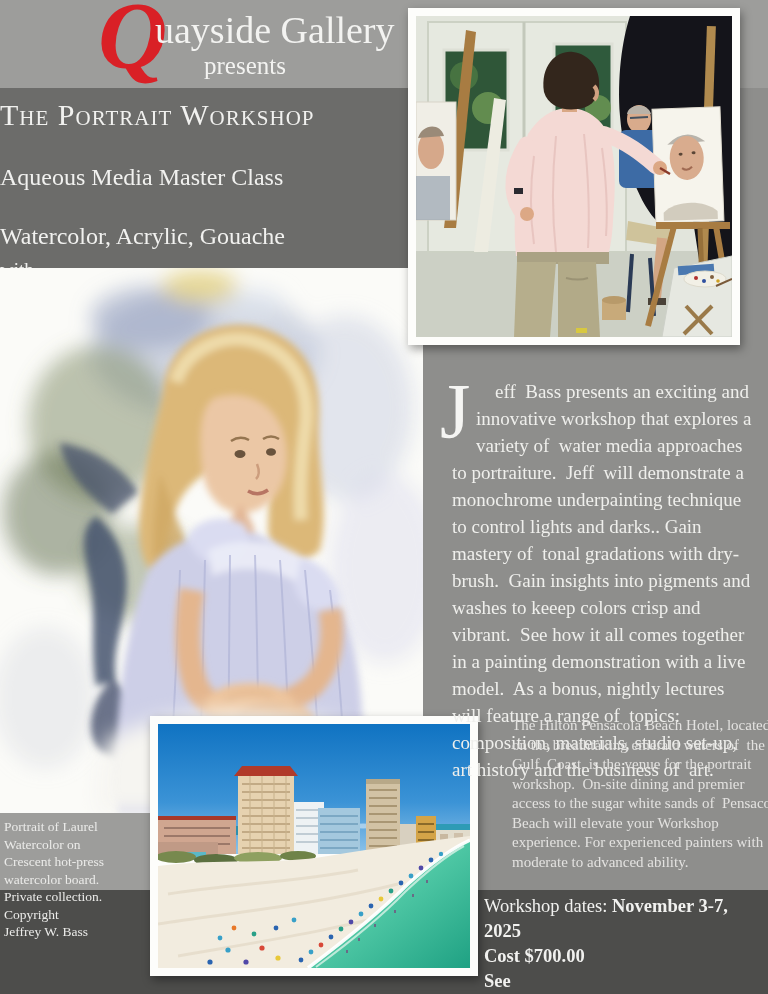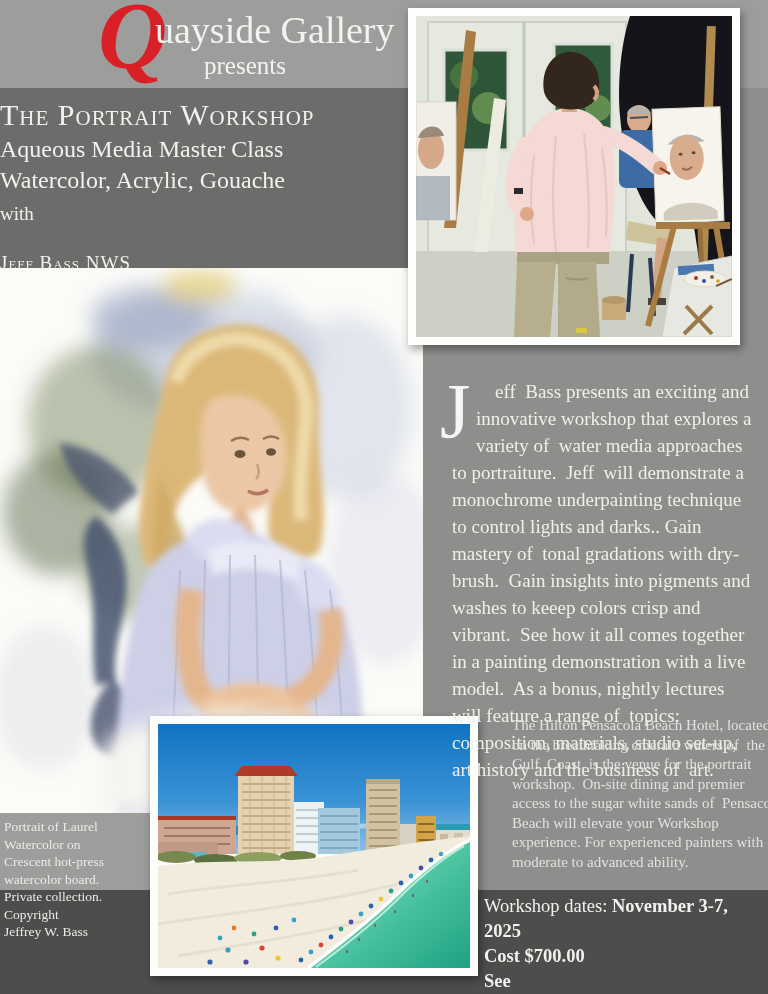--- a/index.html
+++ b/index.html
@@ -18,21 +18,21 @@
   .band-bottom{left:0;top:890px;width:768px;height:104px;background:#4d4d4b;}
 
   
   .logo-q{left:98px;top:-12px;font-size:96px;line-height:96px;font-style:italic;color:#d92026;font-weight:bold;}
   .logo-rest{left:155px;top:10px;font-size:38px;line-height:40px;color:#f3f3f1;}
   .logo-presents{left:204px;top:52px;font-size:25px;color:#f3f3f1;}
 
   
   .title-inner{left:0;top:96px;width:408px;text-align:left;color:#f1f1ef;}
   .t1{font-size:30px;font-variant:small-caps;letter-spacing:1px;line-height:38px;}
-  .t2,.t3{font-size:24px;line-height:31px;}
+  .t2,.t3{font-size:24px;line-height:31px;margin-top:28px;}
   .t4{font-size:19px;line-height:24px;margin-top:6px;}
   .t5{font-size:19px;font-variant:small-caps;letter-spacing:1px;line-height:34px;margin-top:20px;}
 
   
   .photo{background:#fdfdfb;box-shadow:2px 4px 9px rgba(0,0,0,.38);}
   .photo-studio{left:408px;top:8px;width:332px;height:337px;padding:0;}
   .photo-studio svg{position:absolute;left:8px;top:8px;}
   .photo-beach{left:150px;top:716px;width:328px;height:260px;}
   .photo-beach svg{position:absolute;left:8px;top:8px;}
   .portrait-art{left:0;top:268px;width:423px;height:545px;}

